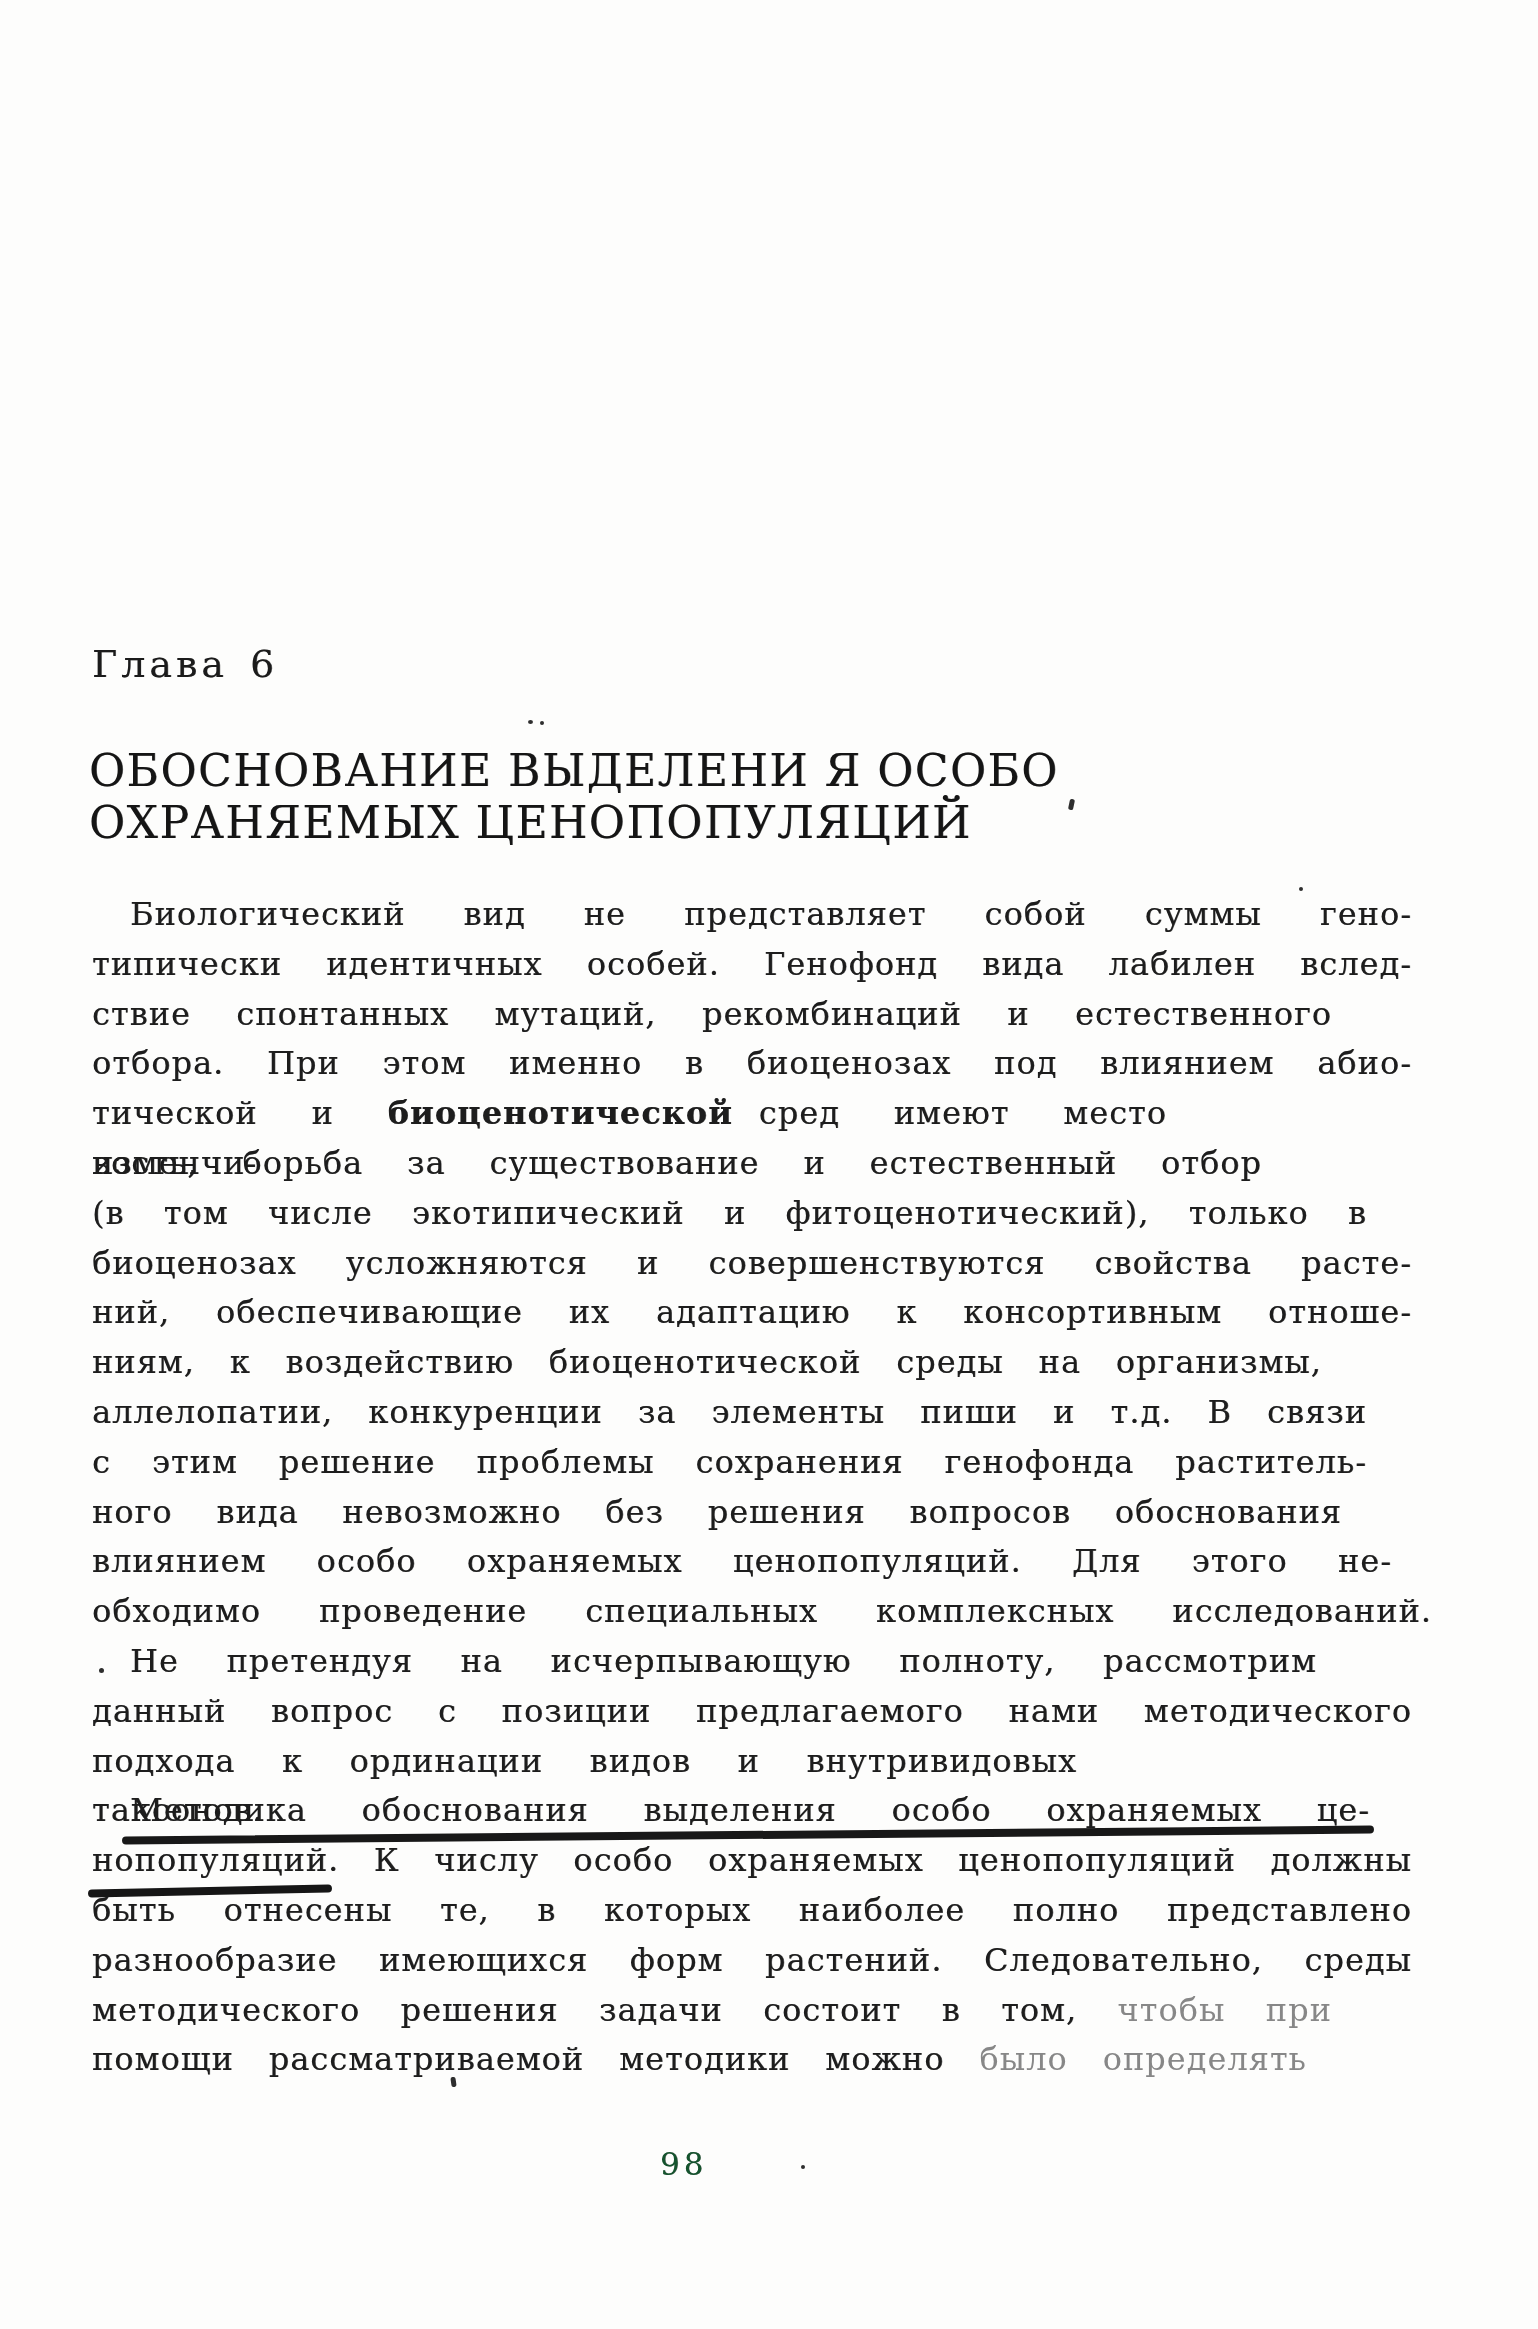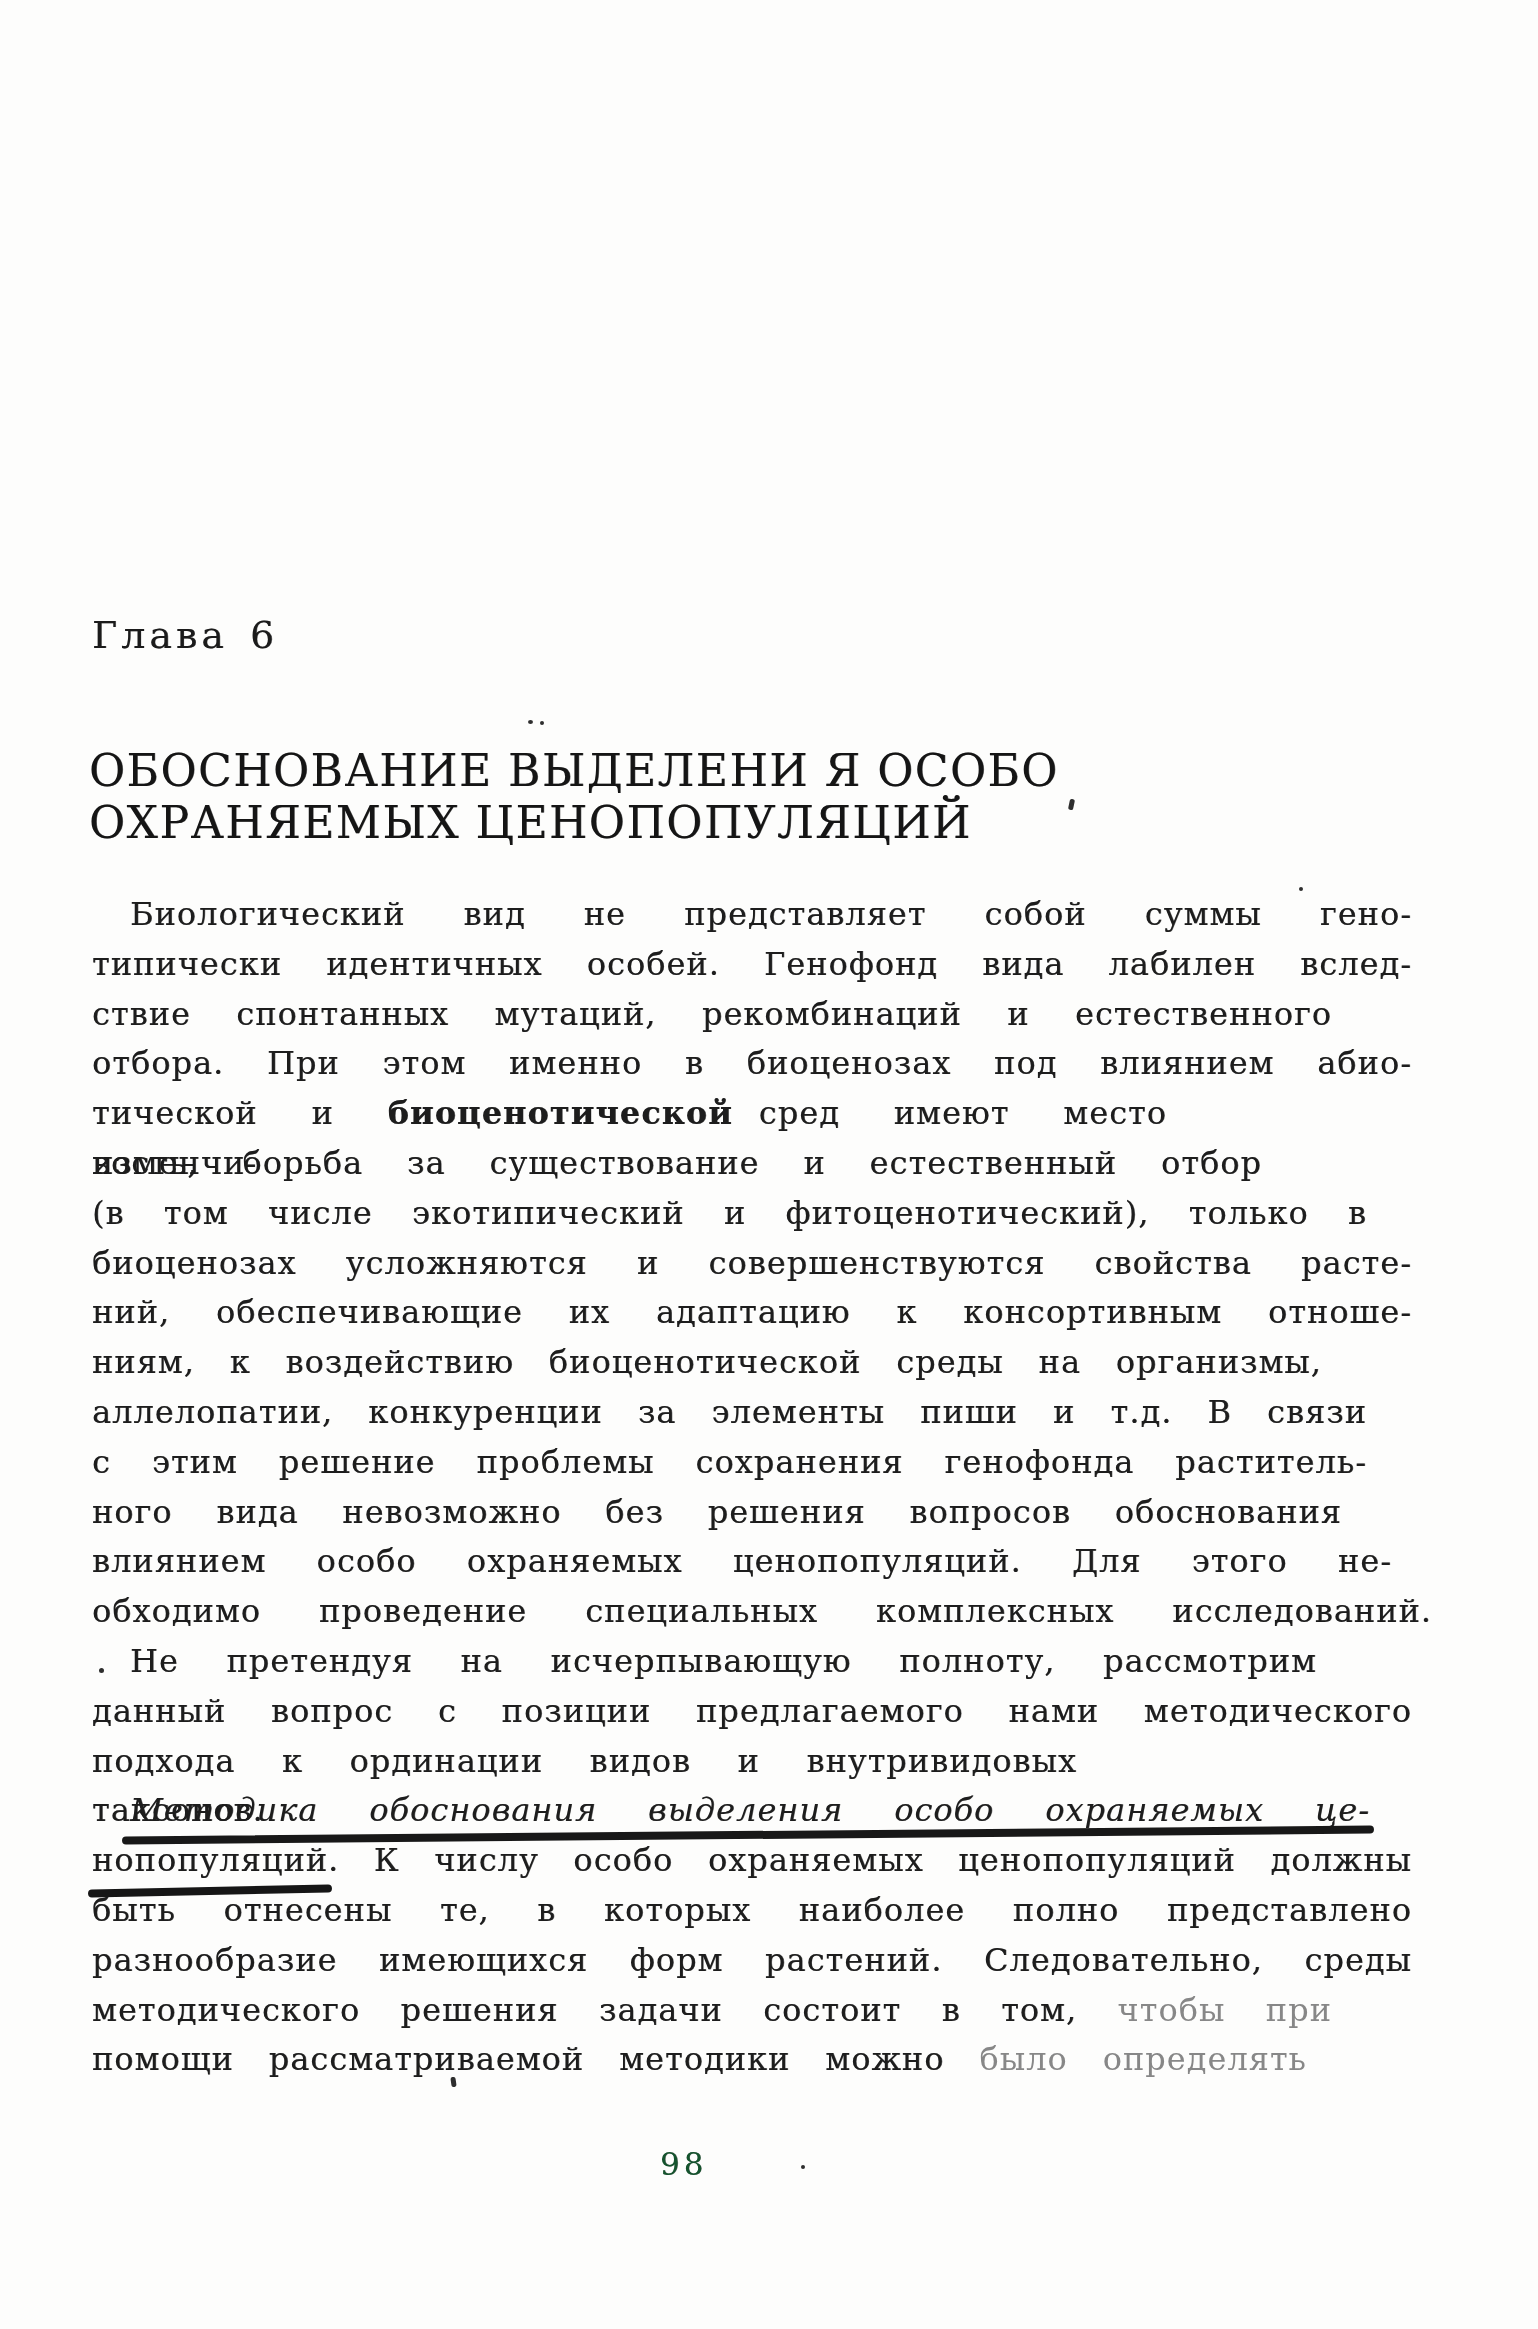--- a/index.html
+++ b/index.html
@@ -13,21 +13,21 @@
     height: 2329px;
     background: #fdfdfc;
     overflow: hidden;
     font-family: "DejaVu Serif", serif;
     color: #1d1d1d;
   }
   
   .chapter {
     position: absolute;
     left: 92px;
-    top: 615px;
+    top: 644px;
     font-size: 38px;
     line-height: 40px;
     color: #1b1b1b;
     text-shadow: 0.4px 0.3px 0 rgba(25,25,25,0.5);
   }
   .chapter .label { letter-spacing: 4px; }
   .chapter .num { margin-left: 22px; letter-spacing: 0; }
   
   .title {
     position: absolute;
@@ -58,21 +58,21 @@
     color: #1d1d1d;
     text-shadow: 0.45px 0.35px 0 rgba(22,22,22,0.55);
     overflow: visible;
     white-space: normal;
   }
   .ind { text-indent: 38px; }
   .b { font-weight: bold; }
   .gap { margin-left: 26px; }
   .faded { color: #878787; text-shadow: none; }
   
-  .u19 { position: relative; font-style: italic; }
+  .u19 { position: relative; }
   .u19::after {
     content: "";
     position: absolute;
     left: 30px;
     top: 45px;
     width: 1252px;
     height: 8px;
     background: #181818;
     border-radius: 4px;
     transform: rotate(-0.5deg);

